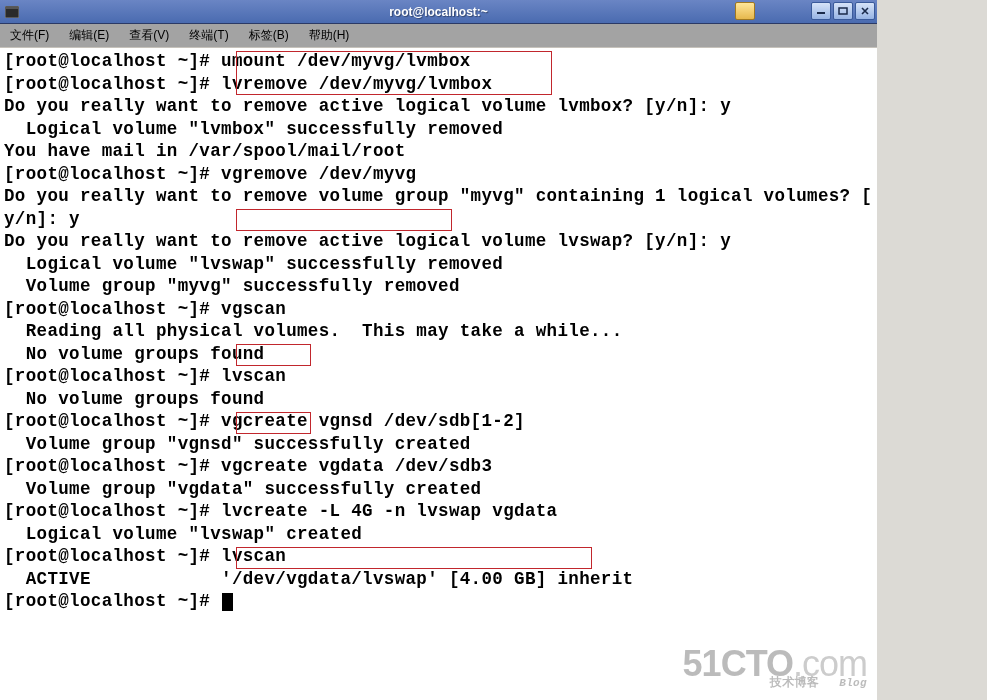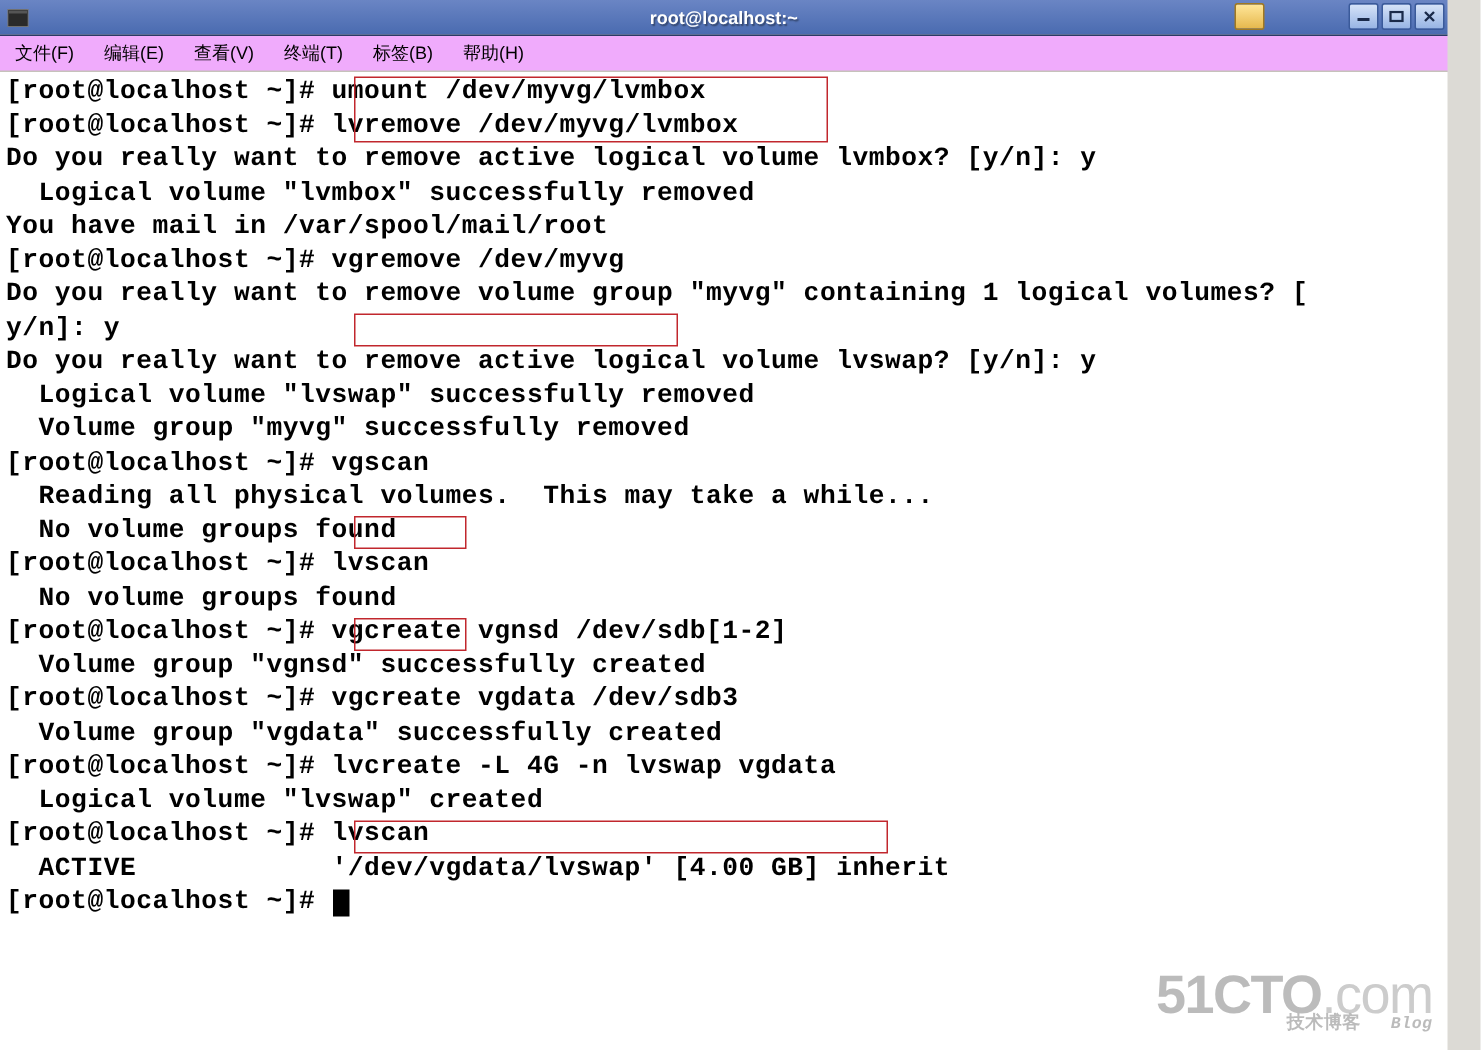--- a/index.html
+++ b/index.html
@@ -5,21 +5,21 @@
   * { margin: 0; padding: 0; box-sizing: border-box; }
   body {
     font-family: sans-serif;
     background: #dcdad5;
     width: 987px;
     height: 700px;
     overflow: hidden;
     position: relative;
   }
   .window {
-    width: 965px;
+    width: 877px;
     height: 700px;
     display: flex;
     flex-direction: column;
   }
   .titlebar {
     height: 24px;
     background: linear-gradient(to bottom, #6a85c4 0%, #4a6bb0 100%);
     display: flex;
     align-items: center;
     color: #fff;
@@ -70,21 +70,21 @@
     height: 18px;
     background: linear-gradient(to bottom, #ffe699, #e6b84d);
     border: 1px solid #a07820;
     border-radius: 2px;
     position: absolute;
     right: 122px;
     top: 2px;
   }
   .menubar {
     height: 24px;
-    background: #f0abfc;
+    background: #a3a3a3;
     display: flex;
     align-items: center;
     padding: 0 6px;
     gap: 12px;
     font-size: 12px;
     border-bottom: 1px solid #c6c2bb;
   }
   .menu-item {
     cursor: pointer;
     padding: 2px 4px;

